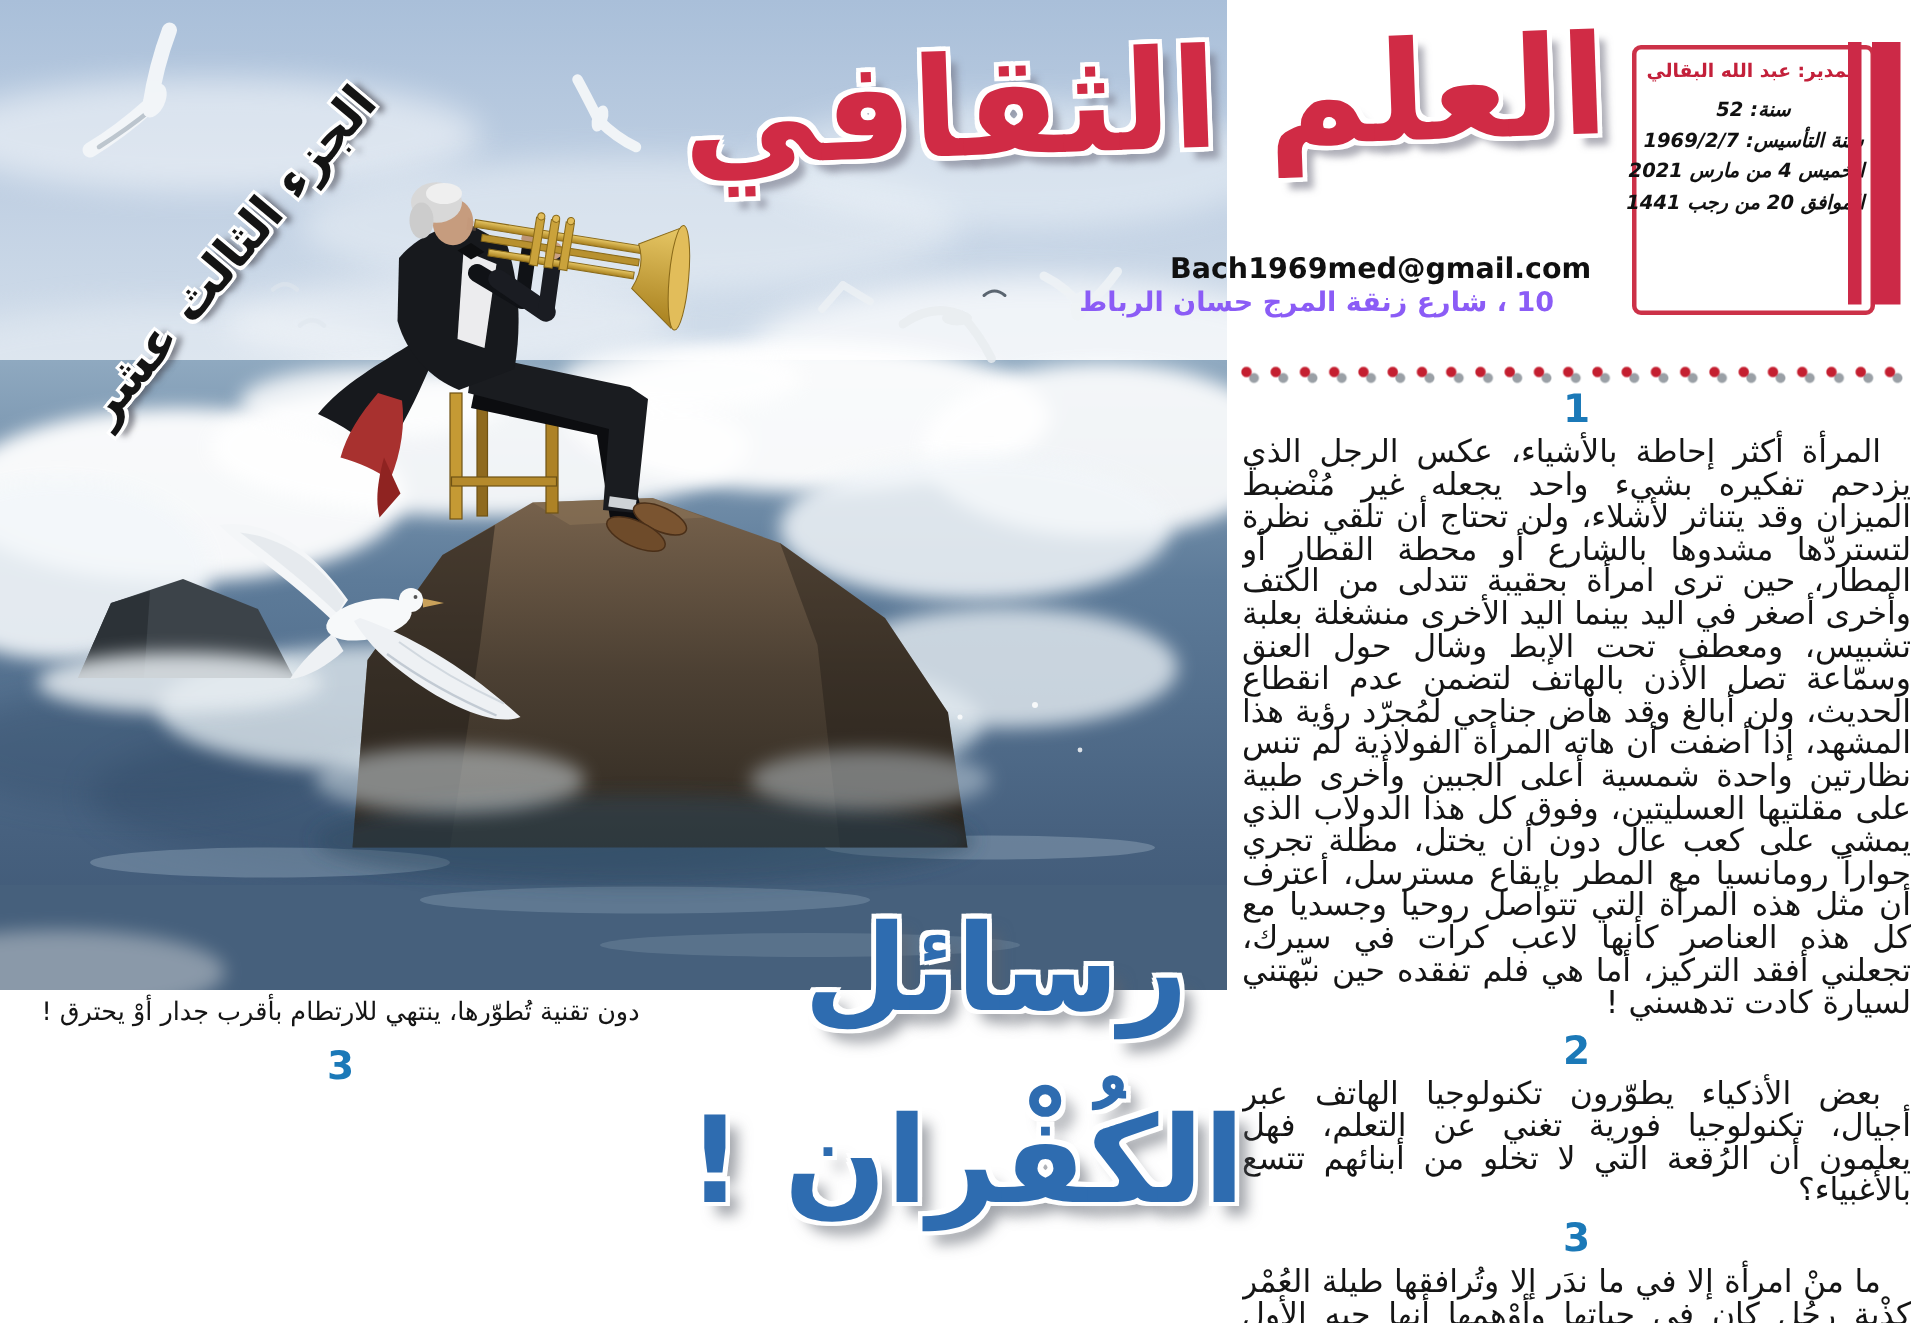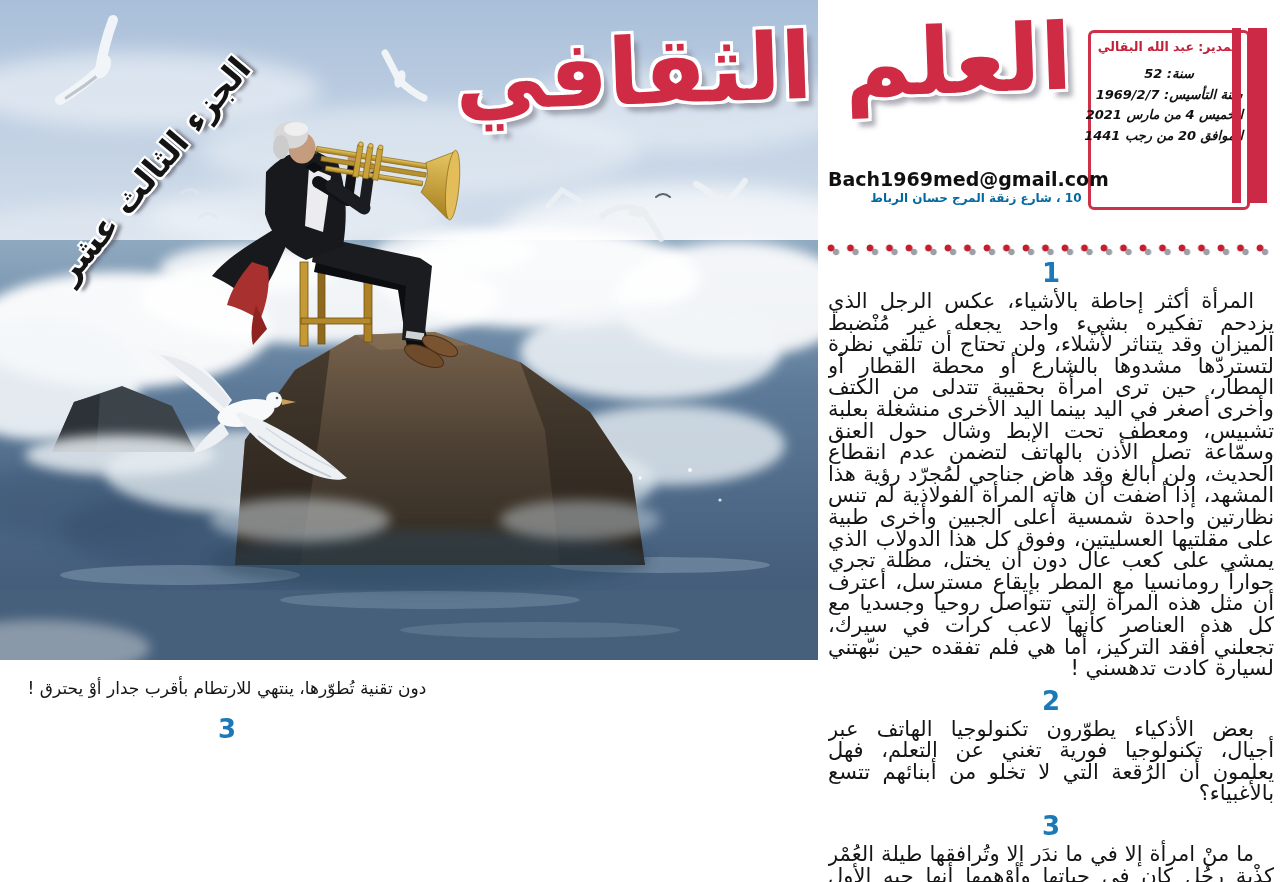--- a/index.html
+++ b/index.html
@@ -34,23 +34,23 @@
     position:absolute;left:1088px;top:30px;width:148px;height:168px;
     border:3px solid #cc3148;border-radius:6px;background:#fff;
     text-align:center;padding:6px 4px 0 4px;z-index:5;
   }
   .mast-box .director{color:#c3203a;font-weight:bold;font-size:12.5px;margin-bottom:10px;white-space:nowrap;}
   .mast-box .info{color:#111;font-weight:bold;font-size:13px;line-height:20.5px;white-space:nowrap;font-style:italic;}
   .red-bar{position:absolute;top:28px;height:175px;background:#cc2947;z-index:5;}
   .red-bar.thin{left:1232px;width:9px;}
   .red-bar.thick{left:1248px;width:19px;}
   
-  .contact{position:absolute;left:828px;top:168px;width:256px;text-align:center;z-index:5;}
+  .contact{position:absolute;left:780px;top:168px;width:256px;text-align:right;z-index:5;}
   .contact .email{font-weight:bold;font-size:19px;color:#101010;direction:ltr;white-space:nowrap;}
-  .contact .address{font-weight:bold;font-size:12px;color:#0369a1;margin-top:1px;white-space:nowrap;padding-left:40px;}
+  .contact .address{font-weight:bold;font-size:18px;color:#8b5cf6;margin-top:1px;white-space:nowrap;padding-left:40px;}
   
   .dots{
     position:absolute;left:826px;top:243px;width:446px;height:14px;z-index:4;
     background-image:
       radial-gradient(circle at 5px 5px,#c41f30 3px,rgba(0,0,0,0) 3.9px),
       radial-gradient(circle at 10px 9px,#9aa0a6 2.8px,rgba(0,0,0,0) 3.7px);
     background-size:19.5px 14px,19.5px 14px;background-repeat:repeat-x;
   }
   
   .right-col{
@@ -62,21 +62,21 @@
   }
   .sec-num{
     font-size:26px;font-weight:bold;color:#1b79b8;text-align:center;line-height:30px;
     margin:6px 0 3px 0;
   }
   .left-col{
     position:absolute;left:6px;top:662px;width:442px;height:220px;overflow:hidden;
     direction:rtl;z-index:4;color:#151515;
   }
   .left-col .sec-text{
-    font-size:17px;line-height:26px;text-align:justify;text-align-last:center;margin:13px;
+    font-size:17px;line-height:26px;text-align:justify;text-align-last:center;margin:0;
   }
   .left-col .sec-num{margin:8px 0 2px 0;}
   
   .feature-title{
     position:absolute;left:448px;top:582px;width:392px;text-align:left;direction:rtl;
     font-weight:bold;color:#2e6cb0;z-index:6;line-height:128px;
   }
   .feature-title div{
     font-size:80px;white-space:nowrap;
     text-shadow:-3px -3px 0 #fff,3px -3px 0 #fff,-3px 3px 0 #fff,3px 3px 0 #fff,
@@ -320,19 +320,23 @@
     <div class="sec-num" style="margin-top:0">1</div>
     <p class="sec-text">المرأة أكثر إحاطة بالأشياء، عكس الرجل الذي يزدحم تفكيره بشيء واحد يجعله غير مُنْضبط الميزان وقد يتناثر لأشلاء، ولن تحتاج أن تلقي نظرة لتستردّها مشدوها بالشارع أو محطة القطار أو المطار، حين ترى امرأة بحقيبة تتدلى من الكتف وأخرى أصغر في اليد بينما اليد الأخرى منشغلة بعلبة تشبيس، ومعطف تحت الإبط وشال حول العنق وسمّاعة تصل الأذن بالهاتف لتضمن عدم انقطاع الحديث، ولن أبالغ وقد هاض جناحي لمُجرّد رؤية هذا المشهد، إذا أضفت أن هاته المرأة الفولاذية لم تنس نظارتين واحدة شمسية أعلى الجبين وأخرى طبية على مقلتيها العسليتين، وفوق كل هذا الدولاب الذي يمشي على كعب عال دون أن يختل، مظلة تجري حواراً رومانسيا مع المطر بإيقاع مسترسل، أعترف أن مثل هذه المرأة التي تتواصل روحيا وجسديا مع كل هذه العناصر كأنها لاعب كرات في سيرك، تجعلني أفقد التركيز، أما هي فلم تفقده حين نبّهتني لسيارة كادت تدهسني !</p>
     <div class="sec-num">2</div>
     <p class="sec-text">بعض الأذكياء يطوّرون تكنولوجيا الهاتف عبر أجيال، تكنولوجيا فورية تغني عن التعلم، فهل يعلمون أن الرُقعة التي لا تخلو من أبنائهم تتسع بالأغبياء؟</p>
     <div class="sec-num">3</div>
     <p class="sec-text">ما منْ امرأة إلا في ما ندَر إلا وتُرافقها طيلة العُمْر كذْبة رجُل كان في حياتها وأوْهمها أنها حبه الأول والأخير !</p>
     <div class="sec-num">4</div>
     <p class="sec-text"></p>
   </div>
 
+  <div class="feature-title">
+    <div class="l1">رسائل</div>
+    <div class="l2">الكُفْران !</div>
+  </div>
 
   <div class="left-col">
     <p class="sec-text">دون تقنية تُطوّرها، ينتهي للارتطام بأقرب جدار أوْ يحترق !</p>
     <div class="sec-num">3</div>
   </div>
 
 </div>
 
 </body></html>

